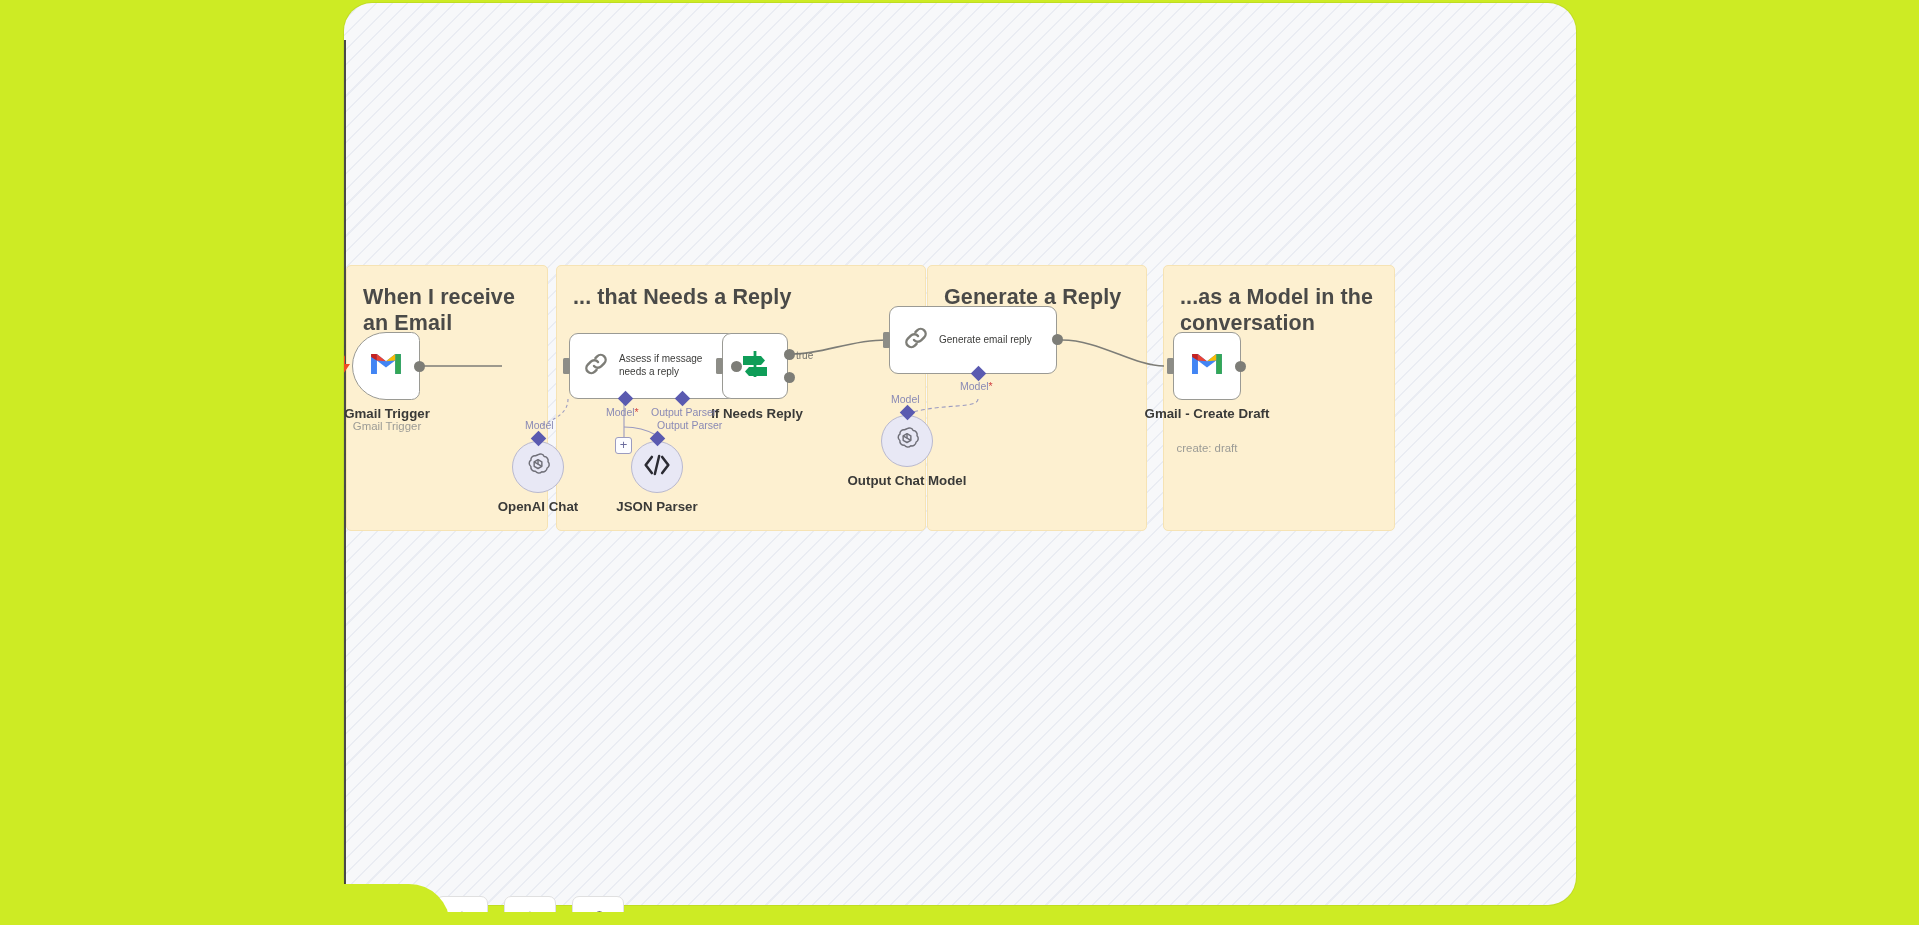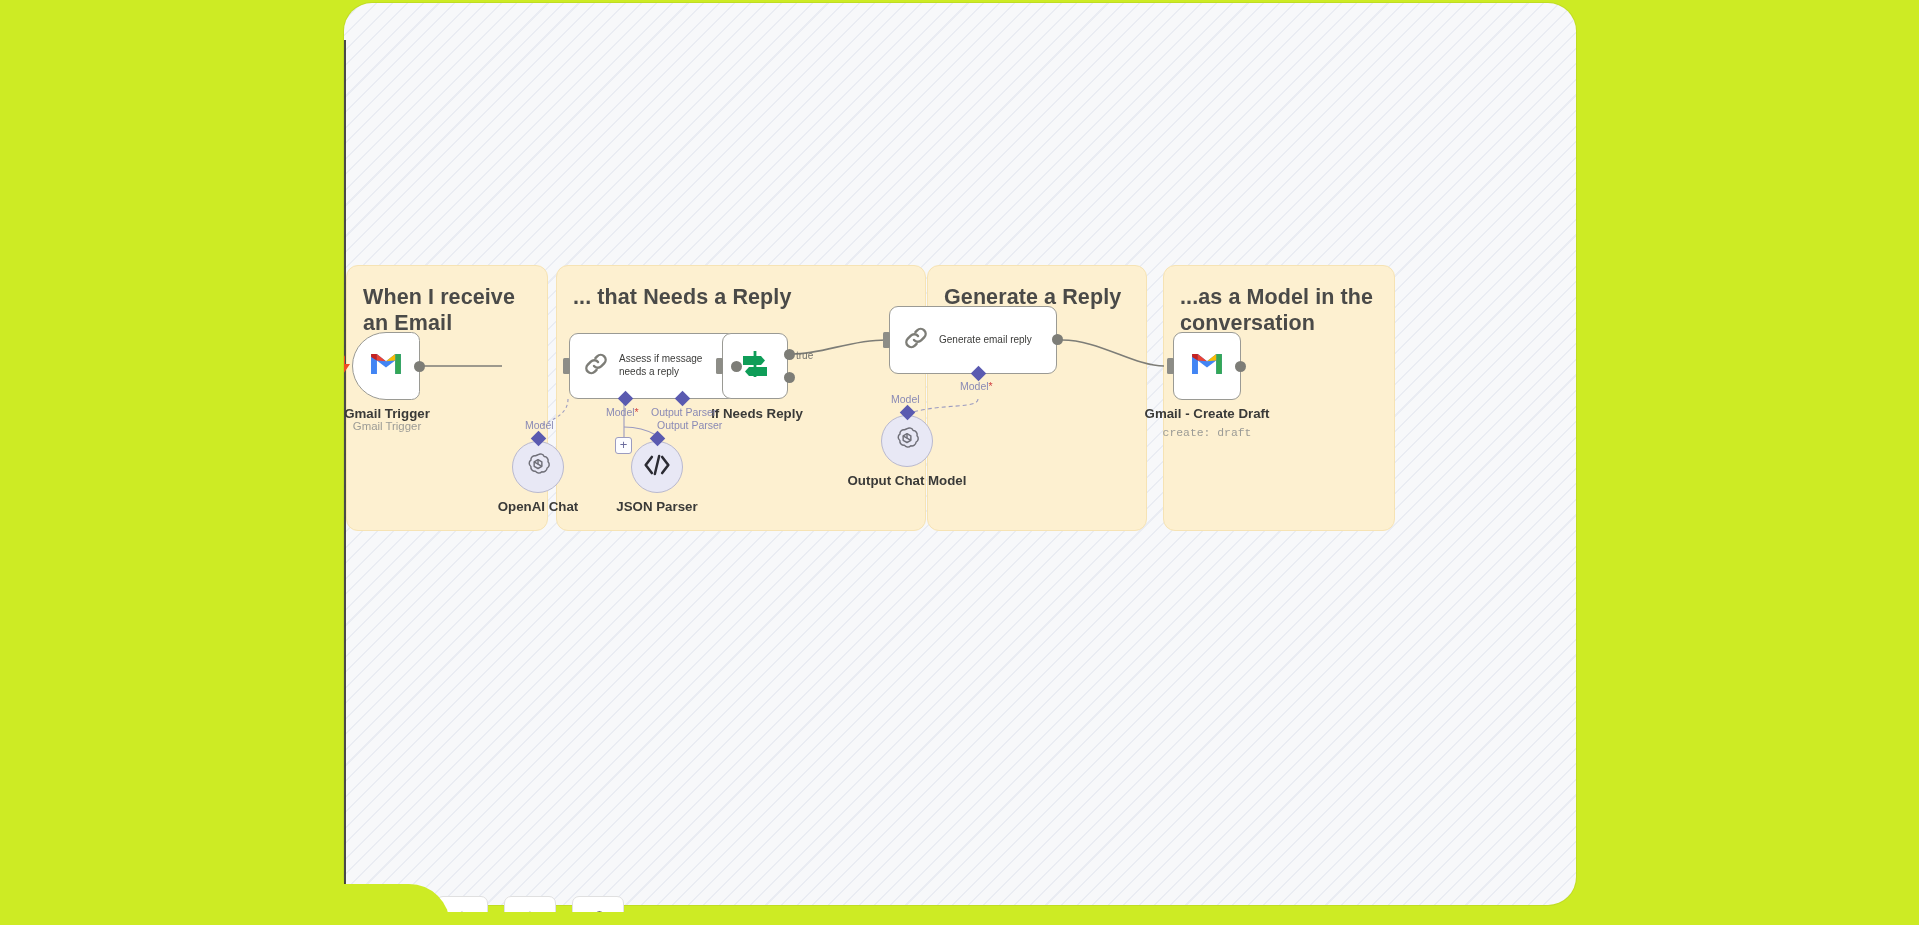--- a/index.html
+++ b/index.html
@@ -46,21 +46,21 @@
     height: 862px;
     background: #2b2b2b;
     opacity: .85;
   }
 
   
   .sticky {
     position: absolute;
     background: #fdf0d0;
     border: 1px solid #f6e3b4;
-    border-radius: 12px;
+    border-radius: 5px;
     padding: 18px 16px 0 16px;
   }
   .sticky-title {
     font-size: 21.5px;
     font-weight: 600;
     color: #4a4a48;
     line-height: 1.22;
     letter-spacing: .1px;
   }
 
@@ -319,21 +319,21 @@
           <path d="M37,4 L45,4 L45,32 L37,32 Z" fill="#34A853"></path>
           <path d="M11,4 L24,14 L11,13 Z" fill="#EA4335"></path>
           <path d="M3,4 L11,4 L11,13 L3,8 Z" fill="#C5221F"></path>
           <path d="M24,14 L37,4 L37,13 Z" fill="#FBBC04"></path>
         </svg>
       </span>
     </div>
     <div class="in-port" style="left:823px; top:355px;"></div>
     <div class="port" style="left:891px; top:358px;"></div>
     <div class="node-caption" style="left:795px; top:403px; width:136px;">Gmail - Create Draft</div>
-    <div class="node-subcaption" style="left:795px; top:424px; width:136px;font-family:Liberation Mono, monospace;">create: draft</div>
+    <div class="node-subcaption" style="left:795px; top:439px; width:136px;">create: draft</div>
 
     <div class="conn-label" style="left:181px; top:416px;">Model</div>
     <div class="diamond" style="left:189px; top:430px;"></div>
     <div class="subnode" style="left:168px; top:438px;">
       <span>
         <svg width="28" height="28" viewBox="0 0 24 24" fill="none" stroke="#6f6f78" stroke-width="1.25" stroke-linejoin="round">
           <path d="M12,3.2 c2.0,-1.4 4.6,-0.6 5.3,1.6 c2.3,0.1 3.9,2.2 3.3,4.4 c1.6,1.6 1.3,4.3 -0.8,5.4
                    c-0.2,2.3 -2.4,3.8 -4.5,3.2 c-1.6,1.7 -4.3,1.5 -5.6,-0.5 c-2.3,0.2 -4.1,-1.8 -3.8,-4.0
                    c-1.9,-1.3 -1.9,-4.1 0.0,-5.4 c-0.2,-2.3 1.8,-4.2 4.0,-3.8 Z"></path>
           <path d="M12,7.4 L15.3,9.3 L15.3,13.1 L12,15.0 L8.7,13.1 L8.7,9.3 Z"></path>

